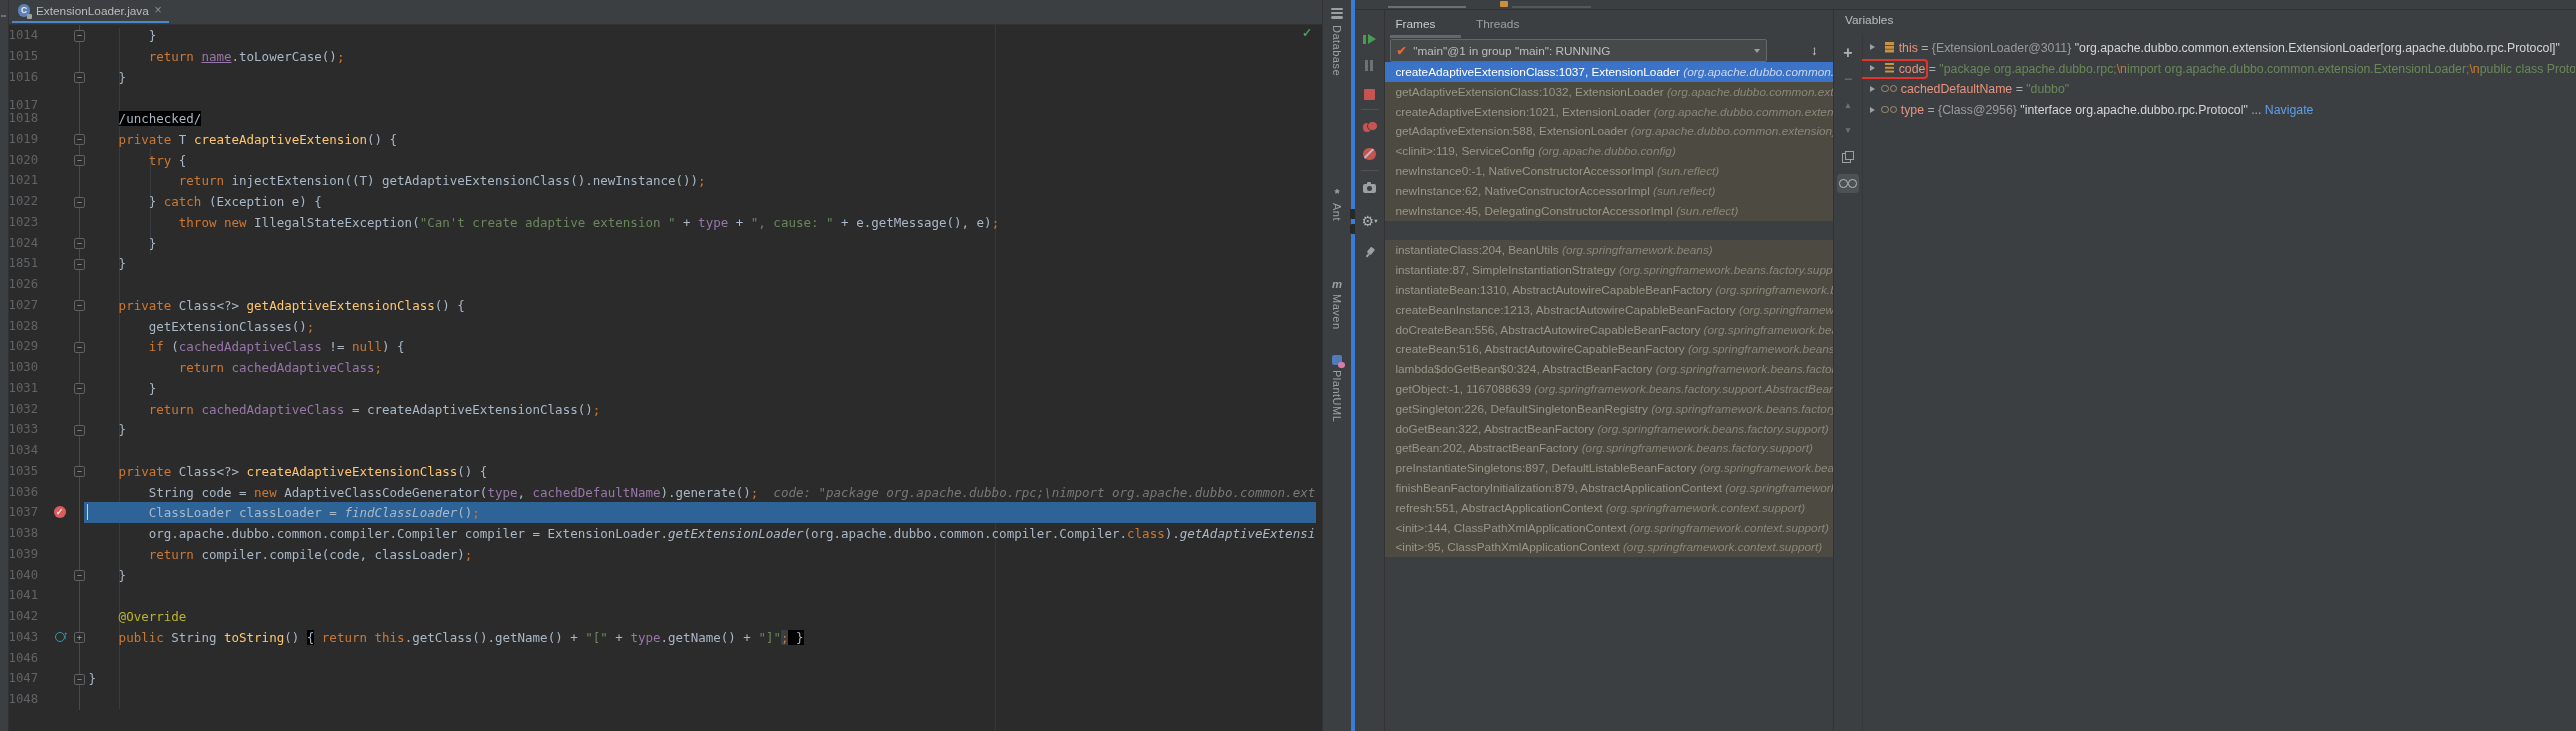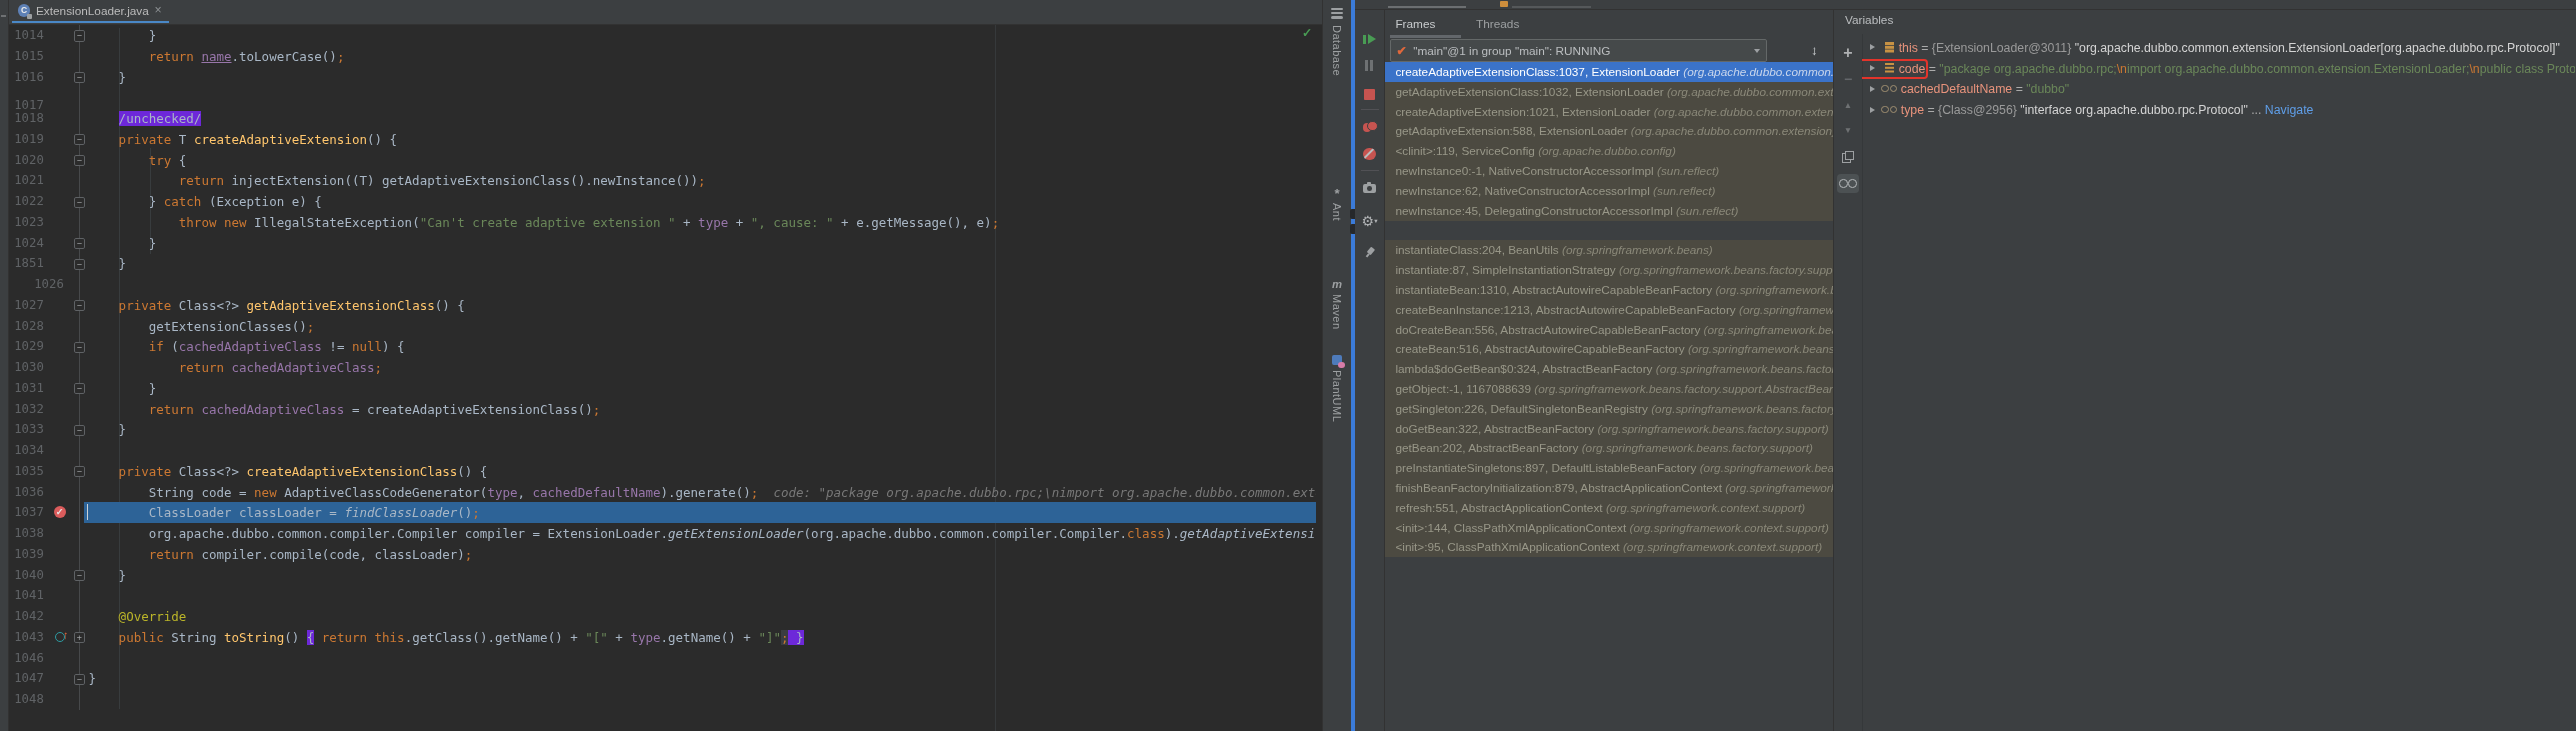--- a/index.html
+++ b/index.html
@@ -14,37 +14,37 @@
   #editor-tab{position:absolute;left:3.8px;top:0;height:21px;padding:0 7.5px 0 5.7px;display:flex;align-items:center;gap:5.7px;border-bottom:2.8px solid #4A88C7;}
   .class-icon{width:12.3px;height:12.3px;border-radius:50%;background:#5E81B6;color:#EDEDED;font-size:8.5px;font-weight:bold;
               display:flex;align-items:center;justify-content:center;position:relative;}
   .class-icon i{position:absolute;right:-1.9px;bottom:-1.9px;width:4.7px;height:4.7px;background:#9DA0A2;border-radius:0.9px;}
   #editor-tab .label{font-size:11.8px;color:#BBBBBB;}
   #editor-tab .close{color:#8C9093;font-size:12.3px;line-height:12.3px;cursor:default;}
   
   #editor{left:8.5px;top:24.5px;width:1307px;height:707px;background:#2B2B2B;overflow:hidden;}
   .guide{position:absolute;width:0.9px;background:#383C3E;}
   #fold-track{position:absolute;left:70px;top:0;width:0.9px;height:685px;background:#47494B;}
-  .lnum{position:absolute;left:0;width:41px;text-align:center;color:#606366;
+  .lnum{position:absolute;left:0;width:41px;text-align:left;color:#606366;
         font-family:"DejaVu Sans Mono",monospace;font-size:12.3px;height:21px;line-height:21px;}
   .code-line{position:absolute;left:80px;margin:0;height:21px;line-height:21px;white-space:pre;
              font-family:"DejaVu Sans Mono",monospace;font-size:12.5px;z-index:2;}
   .exec-bar{position:absolute;left:75px;width:1232px;height:21px;background:#2D6397;z-index:1;}
   .caret{position:absolute;left:78px;width:1.9px;height:16px;background:#CFD2D4;z-index:3;}
   .fold-marker{position:absolute;left:65px;width:9.4px;height:9.4px;border:0.9px solid #5F6265;border-radius:1.9px;background:#2B2B2B;
                color:#9DA0A2;font-size:8.5px;line-height:8.5px;text-align:center;z-index:2;font-family:"DejaVu Sans Mono",monospace;}
   .bp{position:absolute;left:45px;width:12.3px;height:12.3px;border-radius:50%;background:#DB5C5C;z-index:2;
       color:#E6E6E6;font-size:9.4px;line-height:12.3px;text-align:center;font-weight:bold;}
   .ovr{position:absolute;left:46px;width:8.5px;height:8.5px;border:1.9px solid #2D9CA3;border-radius:50%;z-index:2;}
   .ovr i{position:absolute;left:7.5px;top:-3.8px;font-style:normal;color:#E0683C;font-size:11.3px;font-weight:bold;}
   .t-pl{color:#A9B7C6}.t-kw{color:#CC7832}.t-fn{color:#FFC66D}.t-st{color:#6A8759}
   .t-fld{color:#9876AA}.t-fldu{color:#9876AA;text-decoration:underline}.t-sm{color:#CC7832}
   .t-an{color:#BBB529}.t-stm{color:#A9B7C6;font-style:italic}
   .t-hint{color:#787878;font-style:italic}
-  .t-fold,.t-plf{color:#A9B7C6;background:#6d28d9}.t-smf{color:#CC7832;background:#3A3D41}
+  .t-fold,.t-plf{color:#A9B7C6;background:#000000}.t-smf{color:#CC7832;background:#3A3D41}
   #insp-ok{left:1302px;top:26.4px;color:#499C54;font-size:12.3px;font-weight:bold;z-index:4;}
   
   #right-stripe{left:1322px;top:0;width:28px;height:732px;background:#3C3F41;border-left:0.9px solid #323232;}
   .stripe-item{position:absolute;left:0;width:28px;display:flex;flex-direction:column;align-items:center;gap:4.7px;}
   .stripe-item .vlabel{writing-mode:vertical-rl;font-size:11px;color:#9DA0A2;letter-spacing:0.5px;}
   .db-icon span{display:block;width:11.3px;height:2.8px;background:#9DA0A2;border-radius:1.9px;margin-bottom:1.4px;}
   .ant-icon{color:#9DA0A2;font-size:13.2px;font-weight:bold;line-height:9.4px;}
   .mvn-icon{color:#9DA0A2;font-size:11.3px;font-weight:bold;font-style:italic;line-height:10.4px;}
   .uml-icon{width:10.4px;height:10.4px;border-radius:1.9px;background:#4E7BBB;position:relative;}
   .uml-icon::after{content:"";position:absolute;right:-2.8px;bottom:-2.8px;width:6.6px;height:6.6px;border-radius:50%;background:#D77CA8;}
@@ -171,21 +171,21 @@
         <div class="fold-marker" style="top: 172px;">−</div>
         <pre class="code-line" style="top: 166px;"><span class="t-pl">        } </span><span class="t-kw">catch</span><span class="t-pl"> (Exception e) {</span></pre>
         <div class="lnum" style="top: 187px;">1023</div>
         <pre class="code-line" style="top: 187px;"><span class="t-pl">            </span><span class="t-kw">throw</span><span class="t-pl"> </span><span class="t-kw">new</span><span class="t-pl"> IllegalStateException(</span><span class="t-st">"Can't create adaptive extension "</span><span class="t-pl"> + </span><span class="t-fld">type</span><span class="t-pl"> + </span><span class="t-st">", cause: "</span><span class="t-pl"> + e.getMessage(), e)</span><span class="t-sm">;</span></pre>
         <div class="lnum" style="top: 208px;">1024</div>
         <div class="fold-marker" style="top: 213px;">−</div>
         <pre class="code-line" style="top: 208px;"><span class="t-pl">        }</span></pre>
         <div class="lnum" style="top: 228px;">1851</div>
         <div class="fold-marker" style="top: 234px;">−</div>
         <pre class="code-line" style="top: 228px;"><span class="t-pl">    }</span></pre>
-        <div class="lnum" style="top: 249px; padding-left: 20px;">1026</div>
+        <div class="lnum" style="top: 249px;">1026</div>
         <pre class="code-line" style="top: 249px;"></pre>
         <div class="lnum" style="top: 270px;">1027</div>
         <div class="fold-marker" style="top: 275px;">−</div>
         <pre class="code-line" style="top: 270px;"><span class="t-pl">    </span><span class="t-kw">private</span><span class="t-pl"> Class&lt;?&gt; </span><span class="t-fn">getAdaptiveExtensionClass</span><span class="t-pl">() {</span></pre>
         <div class="lnum" style="top: 291px;">1028</div>
         <pre class="code-line" style="top: 291px;"><span class="t-pl">        getExtensionClasses()</span><span class="t-sm">;</span></pre>
         <div class="lnum" style="top: 311px;">1029</div>
         <div class="fold-marker" style="top: 317px;">−</div>
         <pre class="code-line" style="top: 311px;"><span class="t-pl">        </span><span class="t-kw">if</span><span class="t-pl"> (</span><span class="t-fld">cachedAdaptiveClass</span><span class="t-pl"> != </span><span class="t-kw">null</span><span class="t-pl">) {</span></pre>
         <div class="lnum" style="top: 332px;">1030</div>

